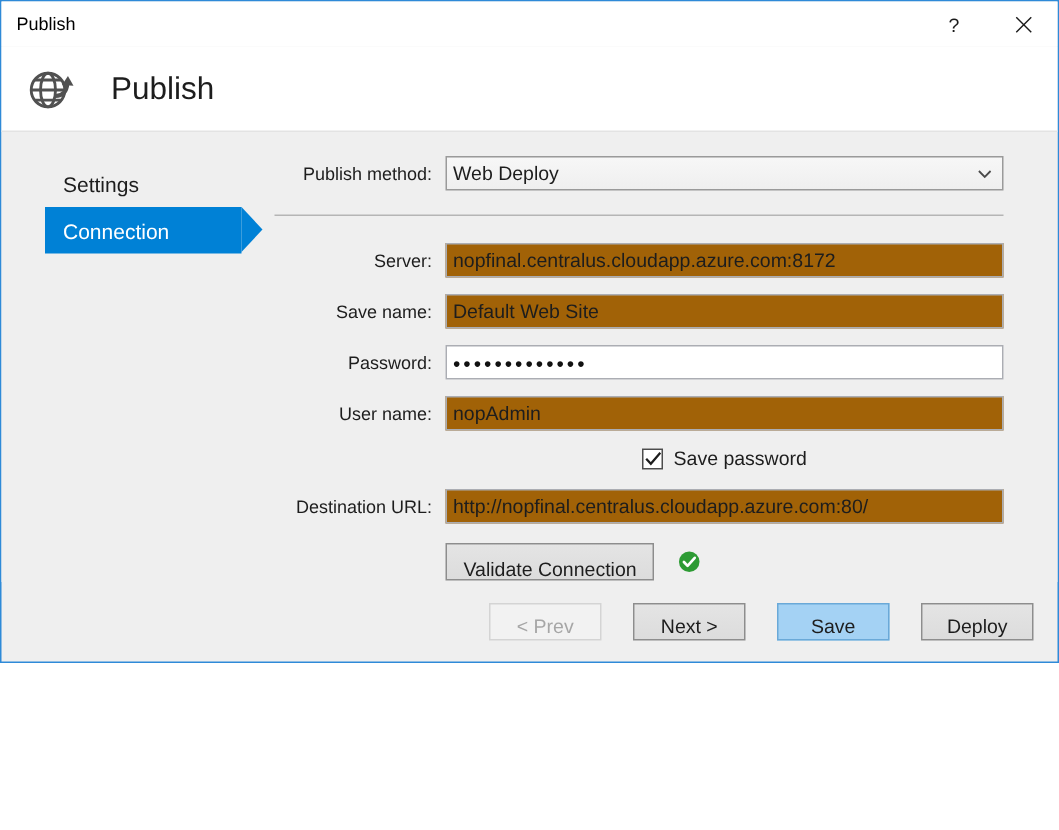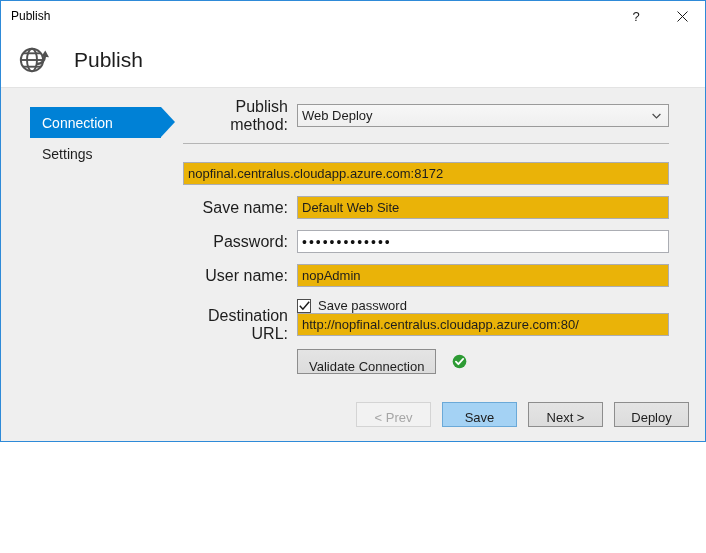--- a/index.html
+++ b/index.html
@@ -153,35 +153,35 @@
 
   .row {
     display: flex;
     align-items: center;
     margin-bottom: 11px;
     height: 23px;
   }
   .row .lbl {
     width: 114px;
     flex: 0 0 auto;
-    font-size: 16px;
+    font-size: 12px;
     color: #1d1d1d;
     text-align: right;
     padding-right: 9px;
     box-sizing: border-box;
     user-select: none;
   }
   .row .field { flex: 1 1 auto; }
 
   input.txt {
     box-sizing: border-box;
     width: 100%;
     height: 23px;
     border: 1px solid #abadb3;
-    background: #eab308;
+    background: #a16207;
     font-family: "Liberation Sans", sans-serif;
     font-size: 13px;
     color: #1d1d1d;
     padding: 0 4px;
     outline: none;
   }
 
   .pw-display {
     box-sizing: border-box;
     width: 100%;
@@ -226,21 +226,23 @@
   .sep {
     height: 1px;
     background: #b5b5b5;
     margin: 16px 0 18px 0;
   }
 
   
   .cb-row {
     display: flex;
     align-items: center;
+    margin-bottom: 13px;
     padding-left: 114px;
+    justify-content: center;
   }
   .cbox {
     width: 14px;
     height: 14px;
     box-sizing: border-box;
     border: 1px solid #4c4c4c;
     background: #ffffff;
     display: flex;
     align-items: center;
     justify-content: center;
@@ -298,21 +300,21 @@
     height: 53px;
     display: flex;
     align-items: center;
     justify-content: flex-end;
     padding-right: 16px;
     box-sizing: border-box;
   }
   .footer button.btn {
     width: 75px;
     height: 25px;
-    margin-left: 11px;
+    margin-left: 21px;
     padding: 8px;
   }
 </style>
 </head>
 <body>
 
 <div id="window">
 
   <div class="titlebar">
     <div class="titlebar-text">Publish</div>
@@ -342,25 +344,25 @@
         <path d="M20 22 C25 22 27.5 19 28 13.5" fill="none" stroke="#515151" stroke-width="2.6"></path>
         <path d="M24.3 14.6 L28.3 8.6 L32 15.2 Z" fill="#515151"></path>
       </svg>
     </div>
     <div class="header-title">Publish</div>
   </div>
 
   <div class="body">
 
     <div class="sidebar">
+      <div class="nav-item">
+        <span>Settings</span>
+      </div>
       <div class="nav-item selected">
         <span>Connection</span>
-      </div>
-      <div class="nav-item">
-        <span>Settings</span>
       </div>
     </div>
 
     <div class="main">
 
 
       <div class="row">
         <div class="lbl">Publish method:</div>
         <div class="field">
           <div class="combo">
@@ -368,20 +370,21 @@
             <svg class="arrow" viewBox="0 0 9 6">
               <path d="M0.6 1 L4.5 5 L8.4 1" fill="none" stroke="#4a4a4a" stroke-width="1.2"></path>
             </svg>
           </div>
         </div>
       </div>
 
       <div class="sep"></div>
 
       <div class="row">
+        <div class="lbl">Server:</div>
         <div class="field">
           <input class="txt" type="text" value="nopfinal.centralus.cloudapp.azure.com:8172" style="">
         </div>
       </div>
 
       <div class="row">
         <div class="lbl">Save name:</div>
         <div class="field">
           <input class="txt" type="text" value="Default Web Site" style="">
         </div>
@@ -425,18 +428,18 @@
           <circle cx="8" cy="8" r="7.3" fill="#2d9b34"></circle>
           <path d="M4.2 8.2 L6.8 10.9 L11.9 5.2" fill="none" stroke="#ffffff" stroke-width="1.9" stroke-linecap="round" stroke-linejoin="round"></path>
         </svg>
       </div>
 
     </div>
   </div>
 
   <div class="footer">
     <button class="btn disabled">&lt; Prev</button>
+    <button class="btn">Next &gt;</button>
     <button class="btn primary">Save</button>
-    <button class="btn">Next &gt;</button>
     <button class="btn">Deploy</button>
   </div>
 
 </div>
 
 </body></html>

